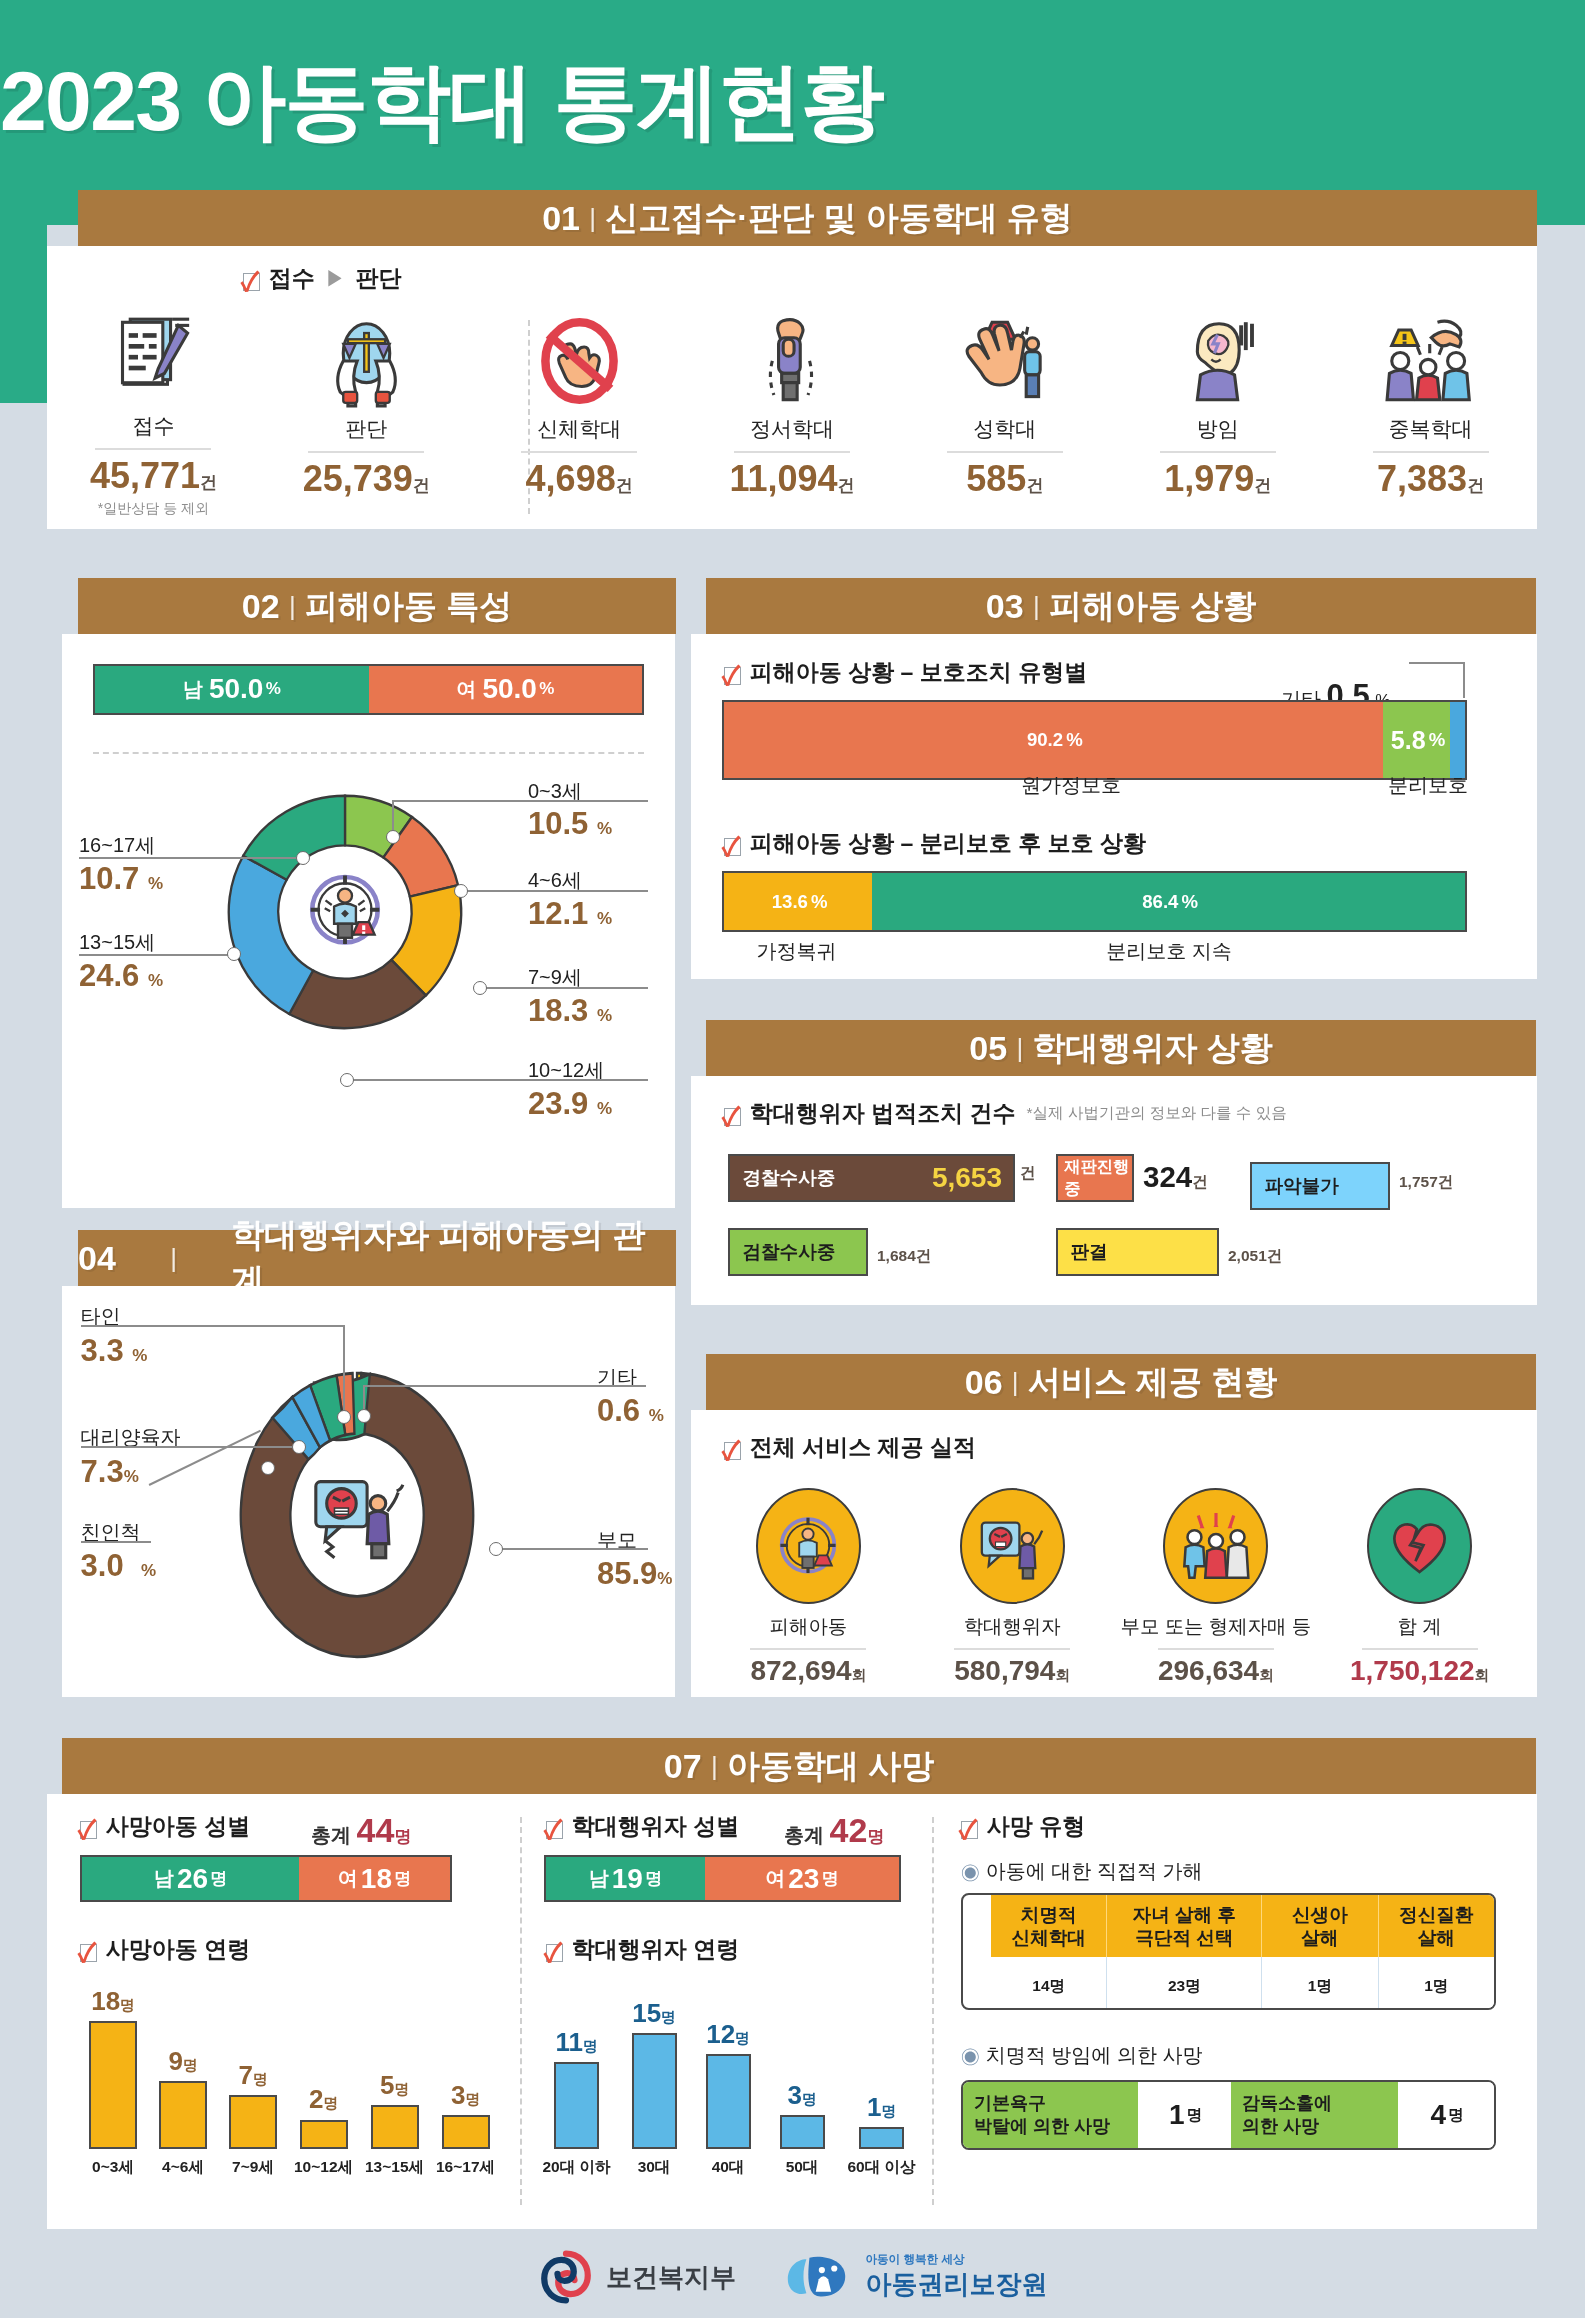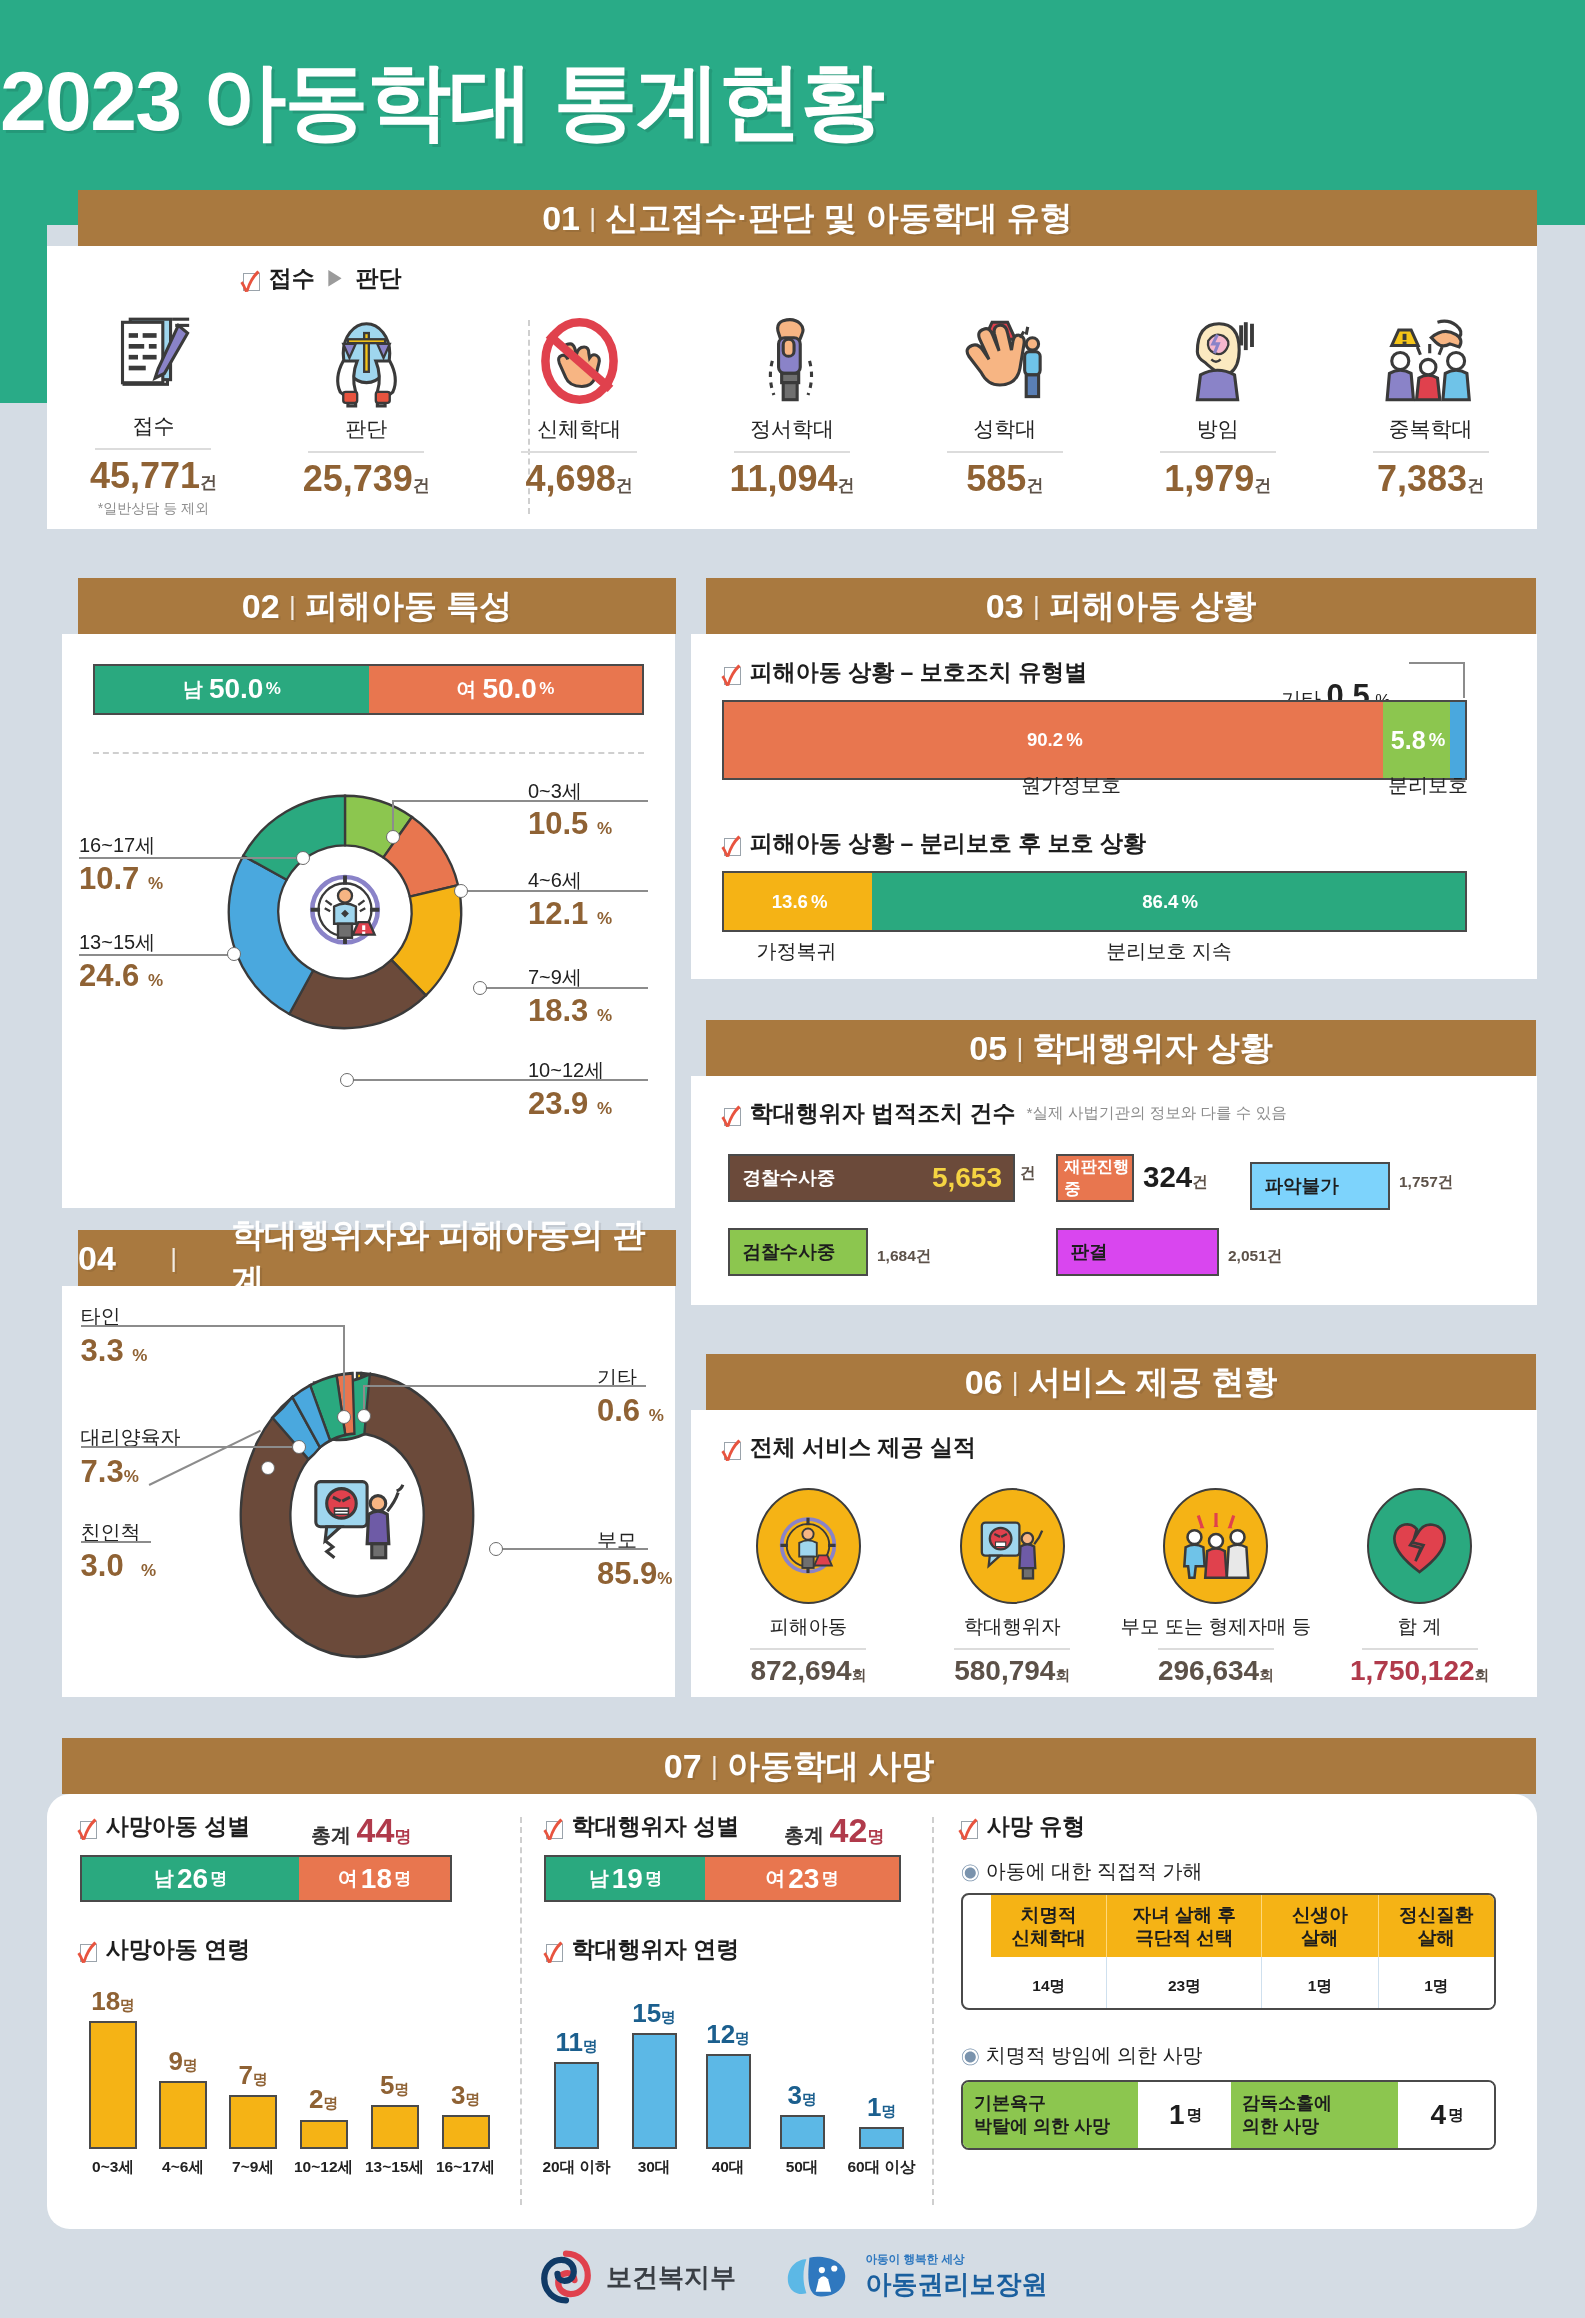--- a/index.html
+++ b/index.html
@@ -98,21 +98,21 @@
   .s6grid{ position:absolute; left:15.5px; top:78px; width:815px; display:flex;}
   .s6cell{ flex:1; display:flex; flex-direction:column; align-items:center;}
   .s6circ{ width:105px; height:116px; border-radius:50%; display:flex; align-items:center; justify-content:center; border:2.3px solid #3d3d3d;}
   .s6name{ font-size:19.4px; color:#222; margin-top:9.3px;}
   .s6rule{ width:116px; height:2.3px; background:#dcdcdc; margin:7.8px 0 4.7px;}
   .s6val{ font-size:28px; font-weight:bold; color:#8f6234;}
   .s6val span{ font-size:14.7px; color:#5c5148;}
 
   
   #s7head{ left:62px; top:1738px; width:1474px; height:56px;}
-  #s7{ left:47px; top:1794px; width:1490px; height:435px;border-radius:23px;}
+  #s7{ left:47px; top:1794px; width:1490px; height:435px;}
   .col-div{ position:absolute; border-left:2.3px dashed #cfcfcf; }
   .totlab{ position:absolute; font-size:20px; color:#333; font-weight:bold;}
   .totnum{ font-size:34px; color:#b03a4b; font-weight:bold;}
   .totnum span{ font-size:17px;}
   .bars{ position:absolute; display:flex; align-items:flex-end;}
   .bcol{ display:flex; flex-direction:column; align-items:center; justify-content:flex-end;}
   .bval{ font-size:26px; font-weight:bold; margin-bottom:4.7px;}
   .bval span{ font-size:14.7px;}
   .brect{ border:2.3px solid #4a4a4a; }
   .bcat{ font-size:15.5px; color:#222; margin-top:7.8px; font-weight:bold; white-space:nowrap;}
@@ -454,21 +454,21 @@
   <div class="chip" style="left:559px; top:78px; width:140px; height:48px; background:#7dd3fc;margin-top:8px;">
     <span class="ct" style="color:#1d1d1d;">파악불가</span>
   </div>
   <div class="chipval" style="left:708px; top:84px;"><span>1,757</span><span>건</span></div>
 
   <div class="chip" style="left:37px; top:152px; width:140px; height:48px; background:#8cc64f;">
     <span class="ct" style="color:#1d1d1d;">검찰수사중</span>
   </div>
   <div class="chipval" style="left:186px; top:158px;"><span>1,684</span><span>건</span></div>
 
-  <div class="chip" style="left:365px; top:152px; width:163px; height:48px; background:#d946ef;">
+  <div class="chip" style="left:365px; top:152px; width:163px; height:48px; background:#fde047;">
     <span class="ct" style="color:#1d1d1d;">판결</span>
   </div>
   <div class="chipval" style="left:537px; top:158px;"><span>2,051</span><span>건</span></div>
 </div>
 
 <div class="sec-head" id="s4head">
   <span class="num">04</span>
   <span class="sep">|</span>
   <span>학대행위자와 피해아동의 관계</span>
 </div>

